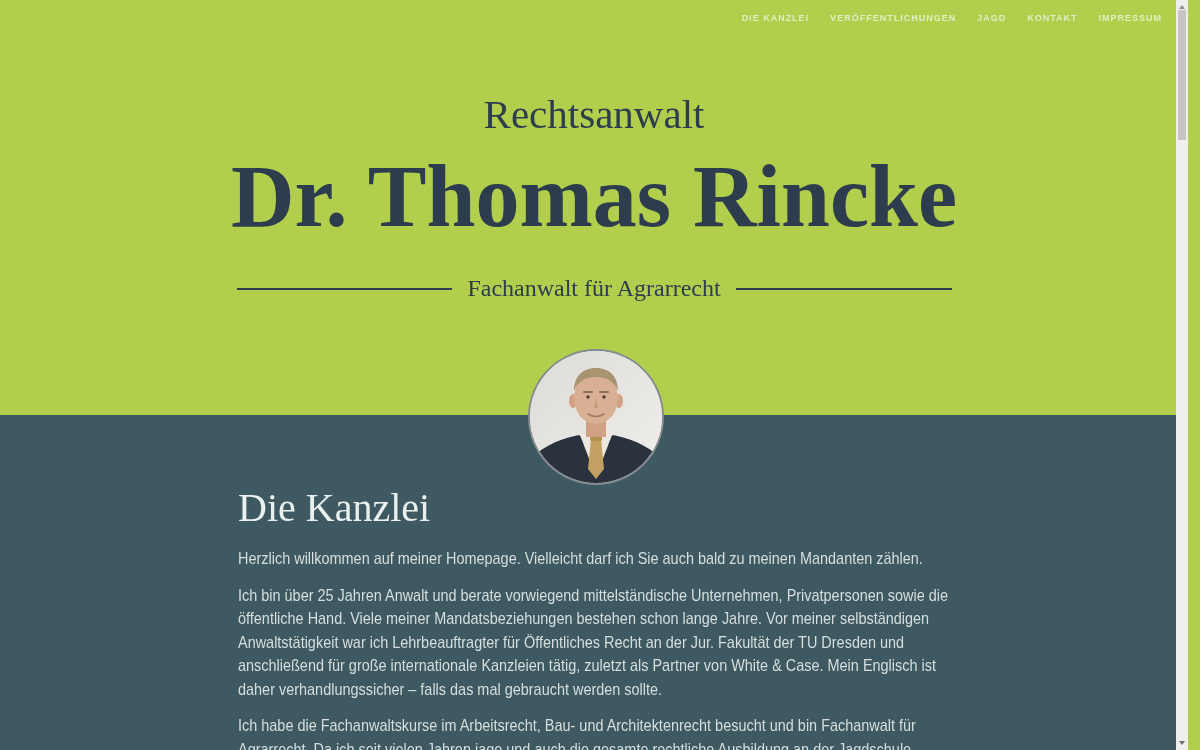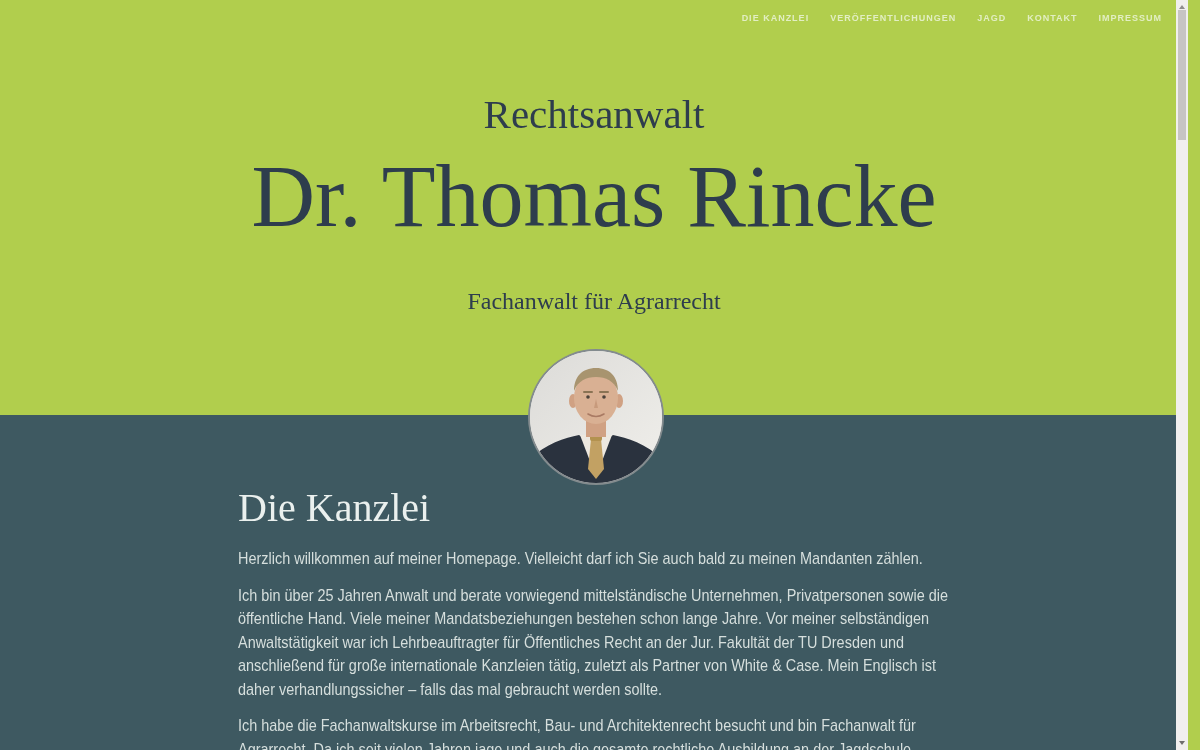--- a/index.html
+++ b/index.html
@@ -21,26 +21,26 @@
   }
 
   
   .hero { position:absolute; left:0; top:0; width:1188px; height:415px; background:#b1ce4d; text-align:center; }
   .hero-kicker {
     padding-top:92px; font-family:Liberation Serif, serif;
     font-size:41px; line-height:1.1; color:#2e3d4d; font-weight:400;
   }
   .hero-title {
     margin-top:16px; font-family:"Liberation Serif", serif;
-    font-size:88px; line-height:1.0; color:#2e3d4d; font-weight:400;
+    font-size:88px; line-height:1.0; color:#2e3d4d; font-weight:700;
   }
   .tagline-row {
     width:715px; margin:34px auto 0 auto;
     display:flex; align-items:center; gap:13px;
-    font-family:"Liberation Serif", serif; font-size:24px; color:#2e3d4d;flex-direction:column;
+    font-family:"Liberation Serif", serif; font-size:24px; color:#2e3d4d;
   }
   .tagline-rule { flex:1; height:2px; background:#2e3d4d; }
   .tagline-text { white-space:nowrap; padding:0 2px; }
 
   
   .avatar {
     position:absolute; left:528px; top:349px; width:136px; height:136px;
     border-radius:50%; overflow:hidden; z-index:5;
     border:2px solid rgba(47,62,71,0.55);
     background:#e9e8e4;

